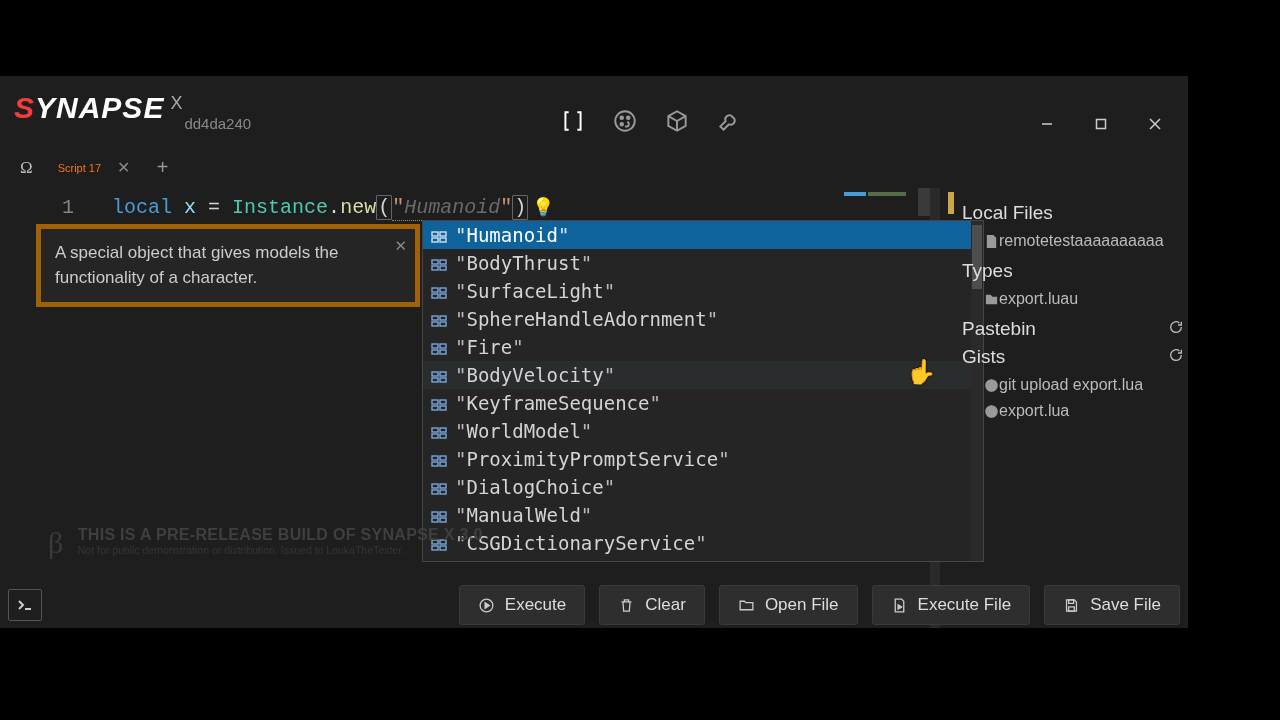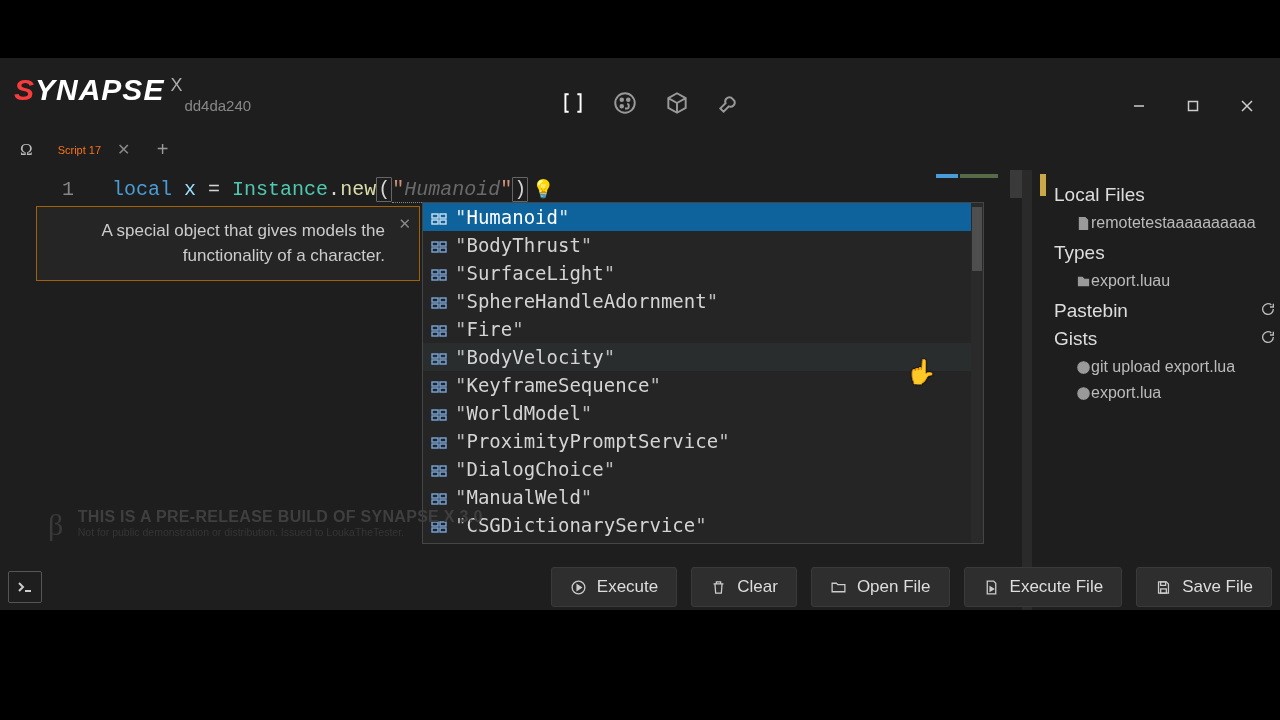--- a/index.html
+++ b/index.html
@@ -1,17 +1,17 @@
 <!DOCTYPE html>
 <html><head>
 <meta charset="utf-8">
 <style>
 * { margin:0; padding:0; box-sizing:border-box; }
 body { width:1280px; height:720px; background:#000; font-family:'Segoe UI',Arial,sans-serif; color:#d4d4d4; overflow:hidden; position:relative; }
-.frame { position:absolute; top:58px; left:0; width:1280px; height:552px; background:#1e1e1e; }
+.frame { position:absolute; top:76px; left:0; width:1188px; height:552px; background:#1e1e1e; }
 .titlebar { position:absolute; top:0; left:0; right:0; height:70px; display:flex; align-items:center; padding:0 8px; }
 .brand { display:flex; align-items:flex-start; gap:6px; margin-left:6px;}
 .brand-main { font-size:30px; font-weight:900; letter-spacing:1px; color:#fff; font-style:italic;}
 .brand-main .s-red { color:#f63c3c; }
 .brand-x { font-size:18px; color:#aaa; margin-top:2px; }
 .brand-hash { font-size:15px; color:#888; margin-top:24px; margin-left:-4px;}
 .top-icons { position:absolute; left:560px; top:32px; display:flex; gap:26px; align-items:center; }
 .top-icons svg { width:26px; height:26px; stroke:#999; fill:none; stroke-width:1.8; }
 .top-icons .active svg { stroke:#fff; }
 .win-controls { position:absolute; right:6px; top:30px; display:flex; gap:0; }
@@ -39,21 +39,21 @@
 .tok-str-q { color:#ce9178; }
 .tok-str-hint { color:#6a6a6a; font-style:italic;}
 .string-underline { border-bottom:1px dotted #888; padding-bottom:1px;}
 .bulb { display:inline-block; margin-left:4px; font-size:18px;}
 .minimap { position:absolute; top:112px; right:254px; width:92px; height:24px; }
 .minimap .m1 { position:absolute; top:4px; left:2px; width:22px; height:4px; background:#4a9cd6;}
 .minimap .m2 { position:absolute; top:4px; left:26px; width:38px; height:4px; background:#566b48;}
 .minimap .bar { position:absolute; top:0; right:0; width:16px; height:28px; background:#3a3a3a;}
 .scrollbar-v { position:absolute; top:112px; right:248px; width:10px; height:440px; background:#2a2a2a; }
 
-.tooltip { position:absolute; left:36px; top:148px; width:384px; background:#252526; border:1px solid #a16207; padding:12px 34px 12px 14px; font-size:17px; color:#ccc; line-height:1.45; font-family:'Segoe UI',Arial,sans-serif;text-align:right;}
+.tooltip { position:absolute; left:36px; top:148px; width:384px; background:#252526; border:5px solid #a16207; padding:12px 34px 12px 14px; font-size:17px; color:#ccc; line-height:1.45; font-family:'Segoe UI',Arial,sans-serif;}
 .tooltip .tt-close { position:absolute; right:8px; top:6px; color:#888; font-size:15px; }
 
 .suggest { position:absolute; left:422px; top:144px; width:562px; height:342px; background:#252526; border:1px solid #454545; overflow:hidden;}
 .suggest-row { height:28px; display:flex; align-items:center; padding-left:8px; font-family:Consolas,monospace; font-size:19px; color:#d4d4d4; gap:8px;}
 .suggest-row.sel { background:#0e639c; color:#fff; }
 .suggest-row.hov { background:#2a2d2e; }
 .sg-icon { width:16px; height:16px; flex-shrink:0; }
 .sg-icon svg { width:16px; height:16px; stroke:#7aa6da; fill:none; stroke-width:1.4;}
 .suggest-row.sel .sg-icon svg { stroke:#cde3f4;}
 .sg-text::before { content:'"'; opacity:.85;}

